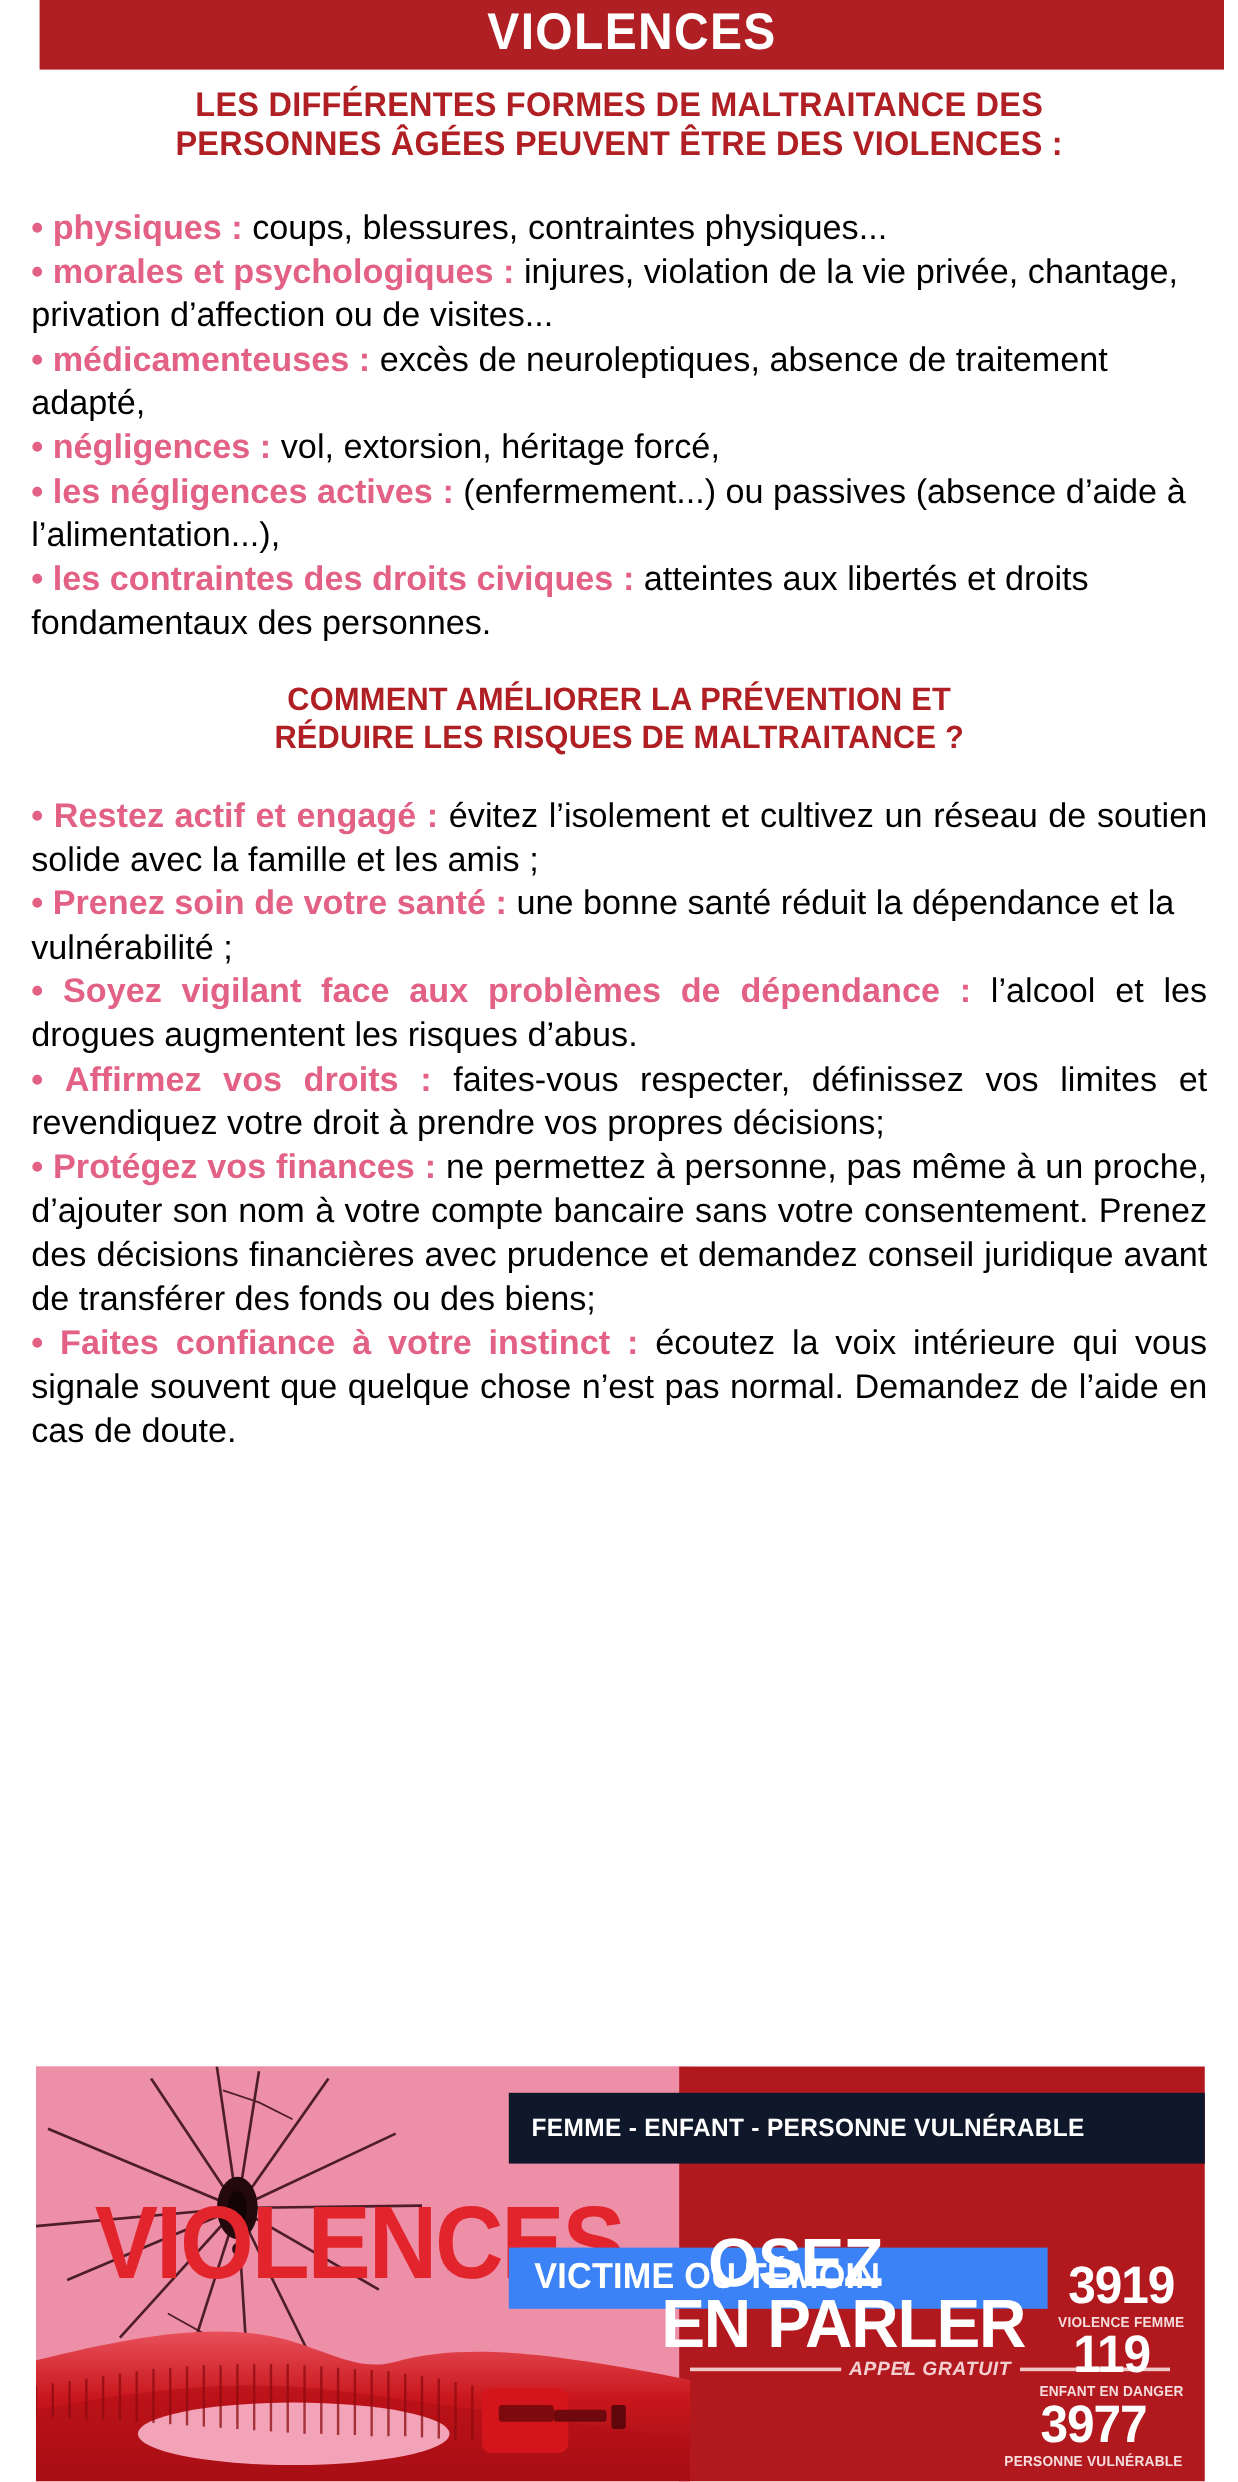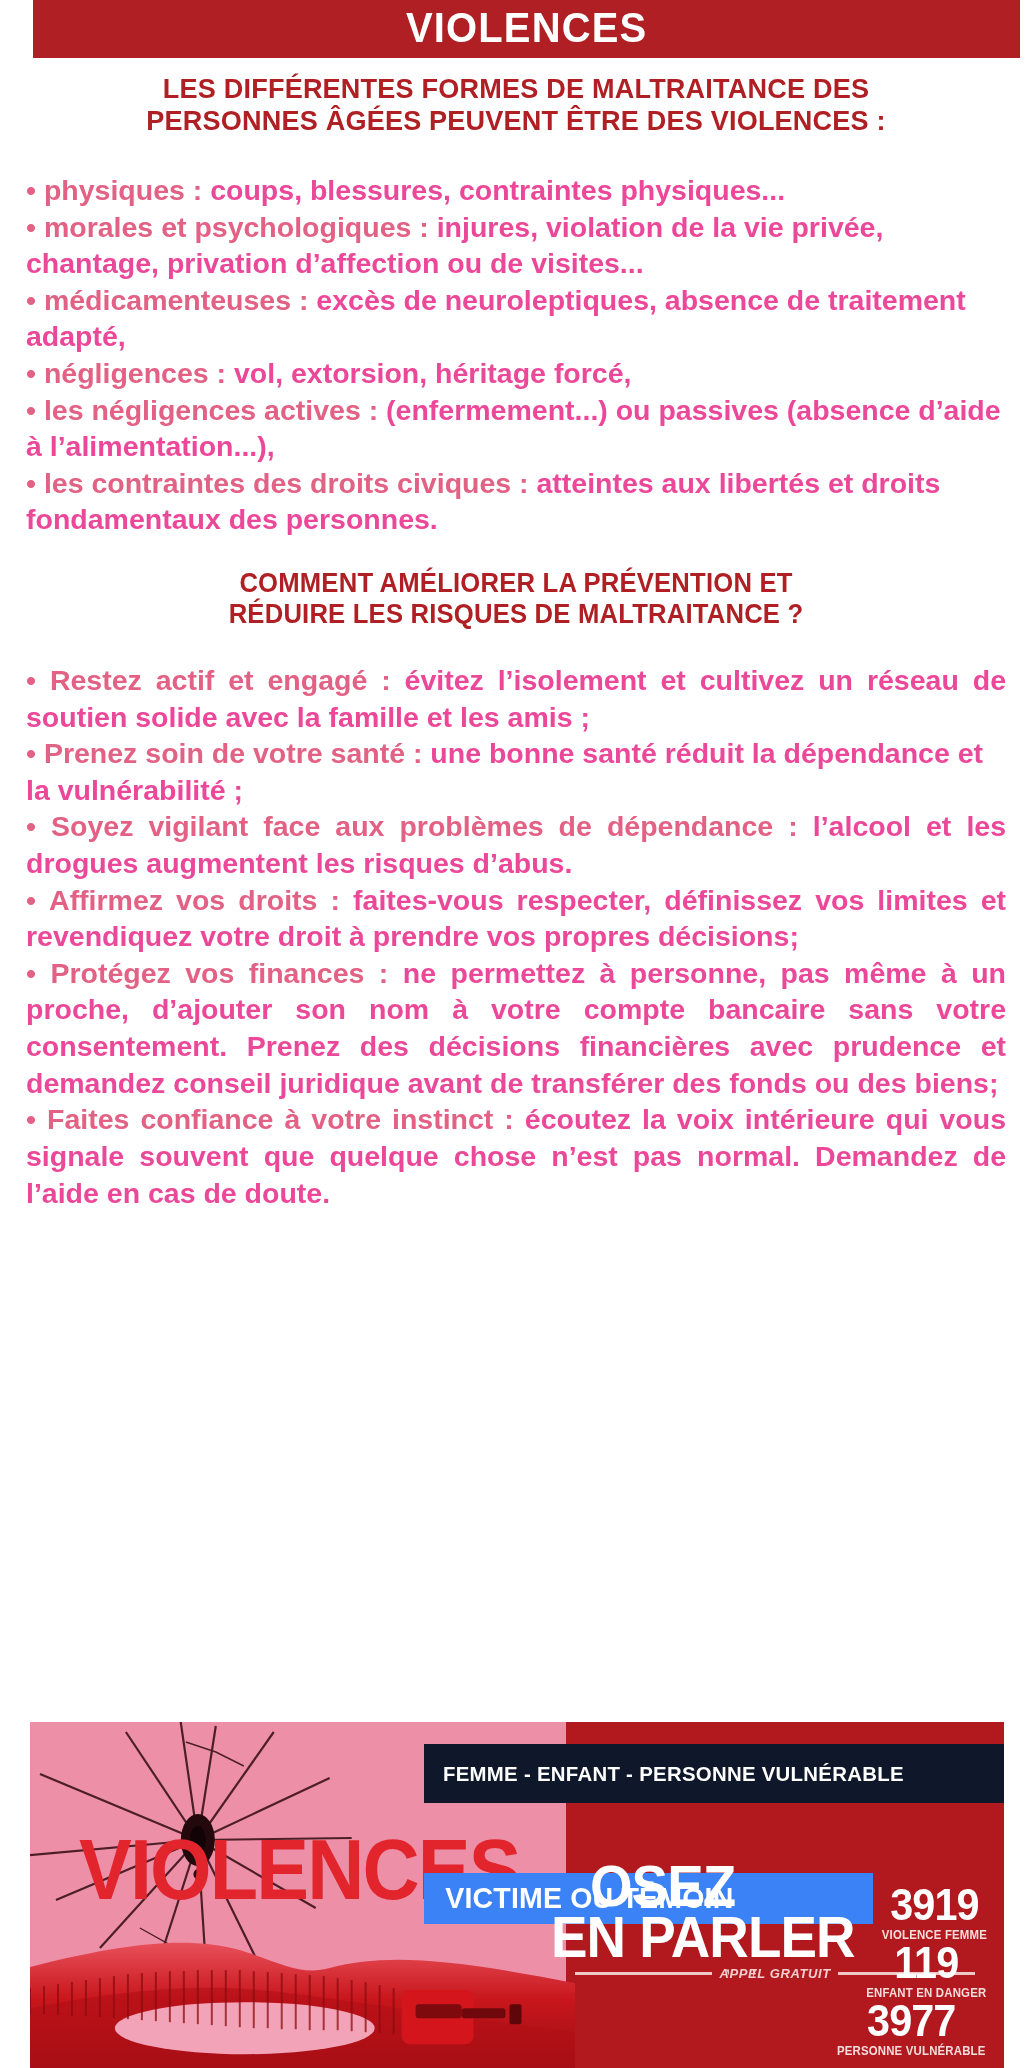--- a/index.html
+++ b/index.html
@@ -82,22 +82,22 @@
 
   .bullet-dot {
     color: #E26184;
     font-weight: bold;
   }
   .lead {
     color: #E26184;
     font-weight: bold;
   }
   .rest {
-    color: #ec4899;
-    font-weight: bold;
+    color: #000000;
+    font-weight: normal;
   }
 
   
   .poster {
     position: absolute;
     left: 30px;
     top: 1722px;
     width: 974px;
     height: 346px;
     background: #EE8FA8;
@@ -208,21 +208,21 @@
     align-items: center;
     gap: 7px;
   }
   .appel-row .rule {
     height: 3px;
     background: #f0c7c7;
     flex: 1;
   }
   .appel-row .appel-text {
     color: #f3cfcf;
-    font-size: 13px;
+    font-size: 16px;
     font-weight: bold;
     font-style: italic;
     letter-spacing: 0.6px;
     white-space: nowrap;
   }
   .pointer-outline {
     position: absolute;
     left: 71.5%;
     top: 71.5%;
     width: 30px;

